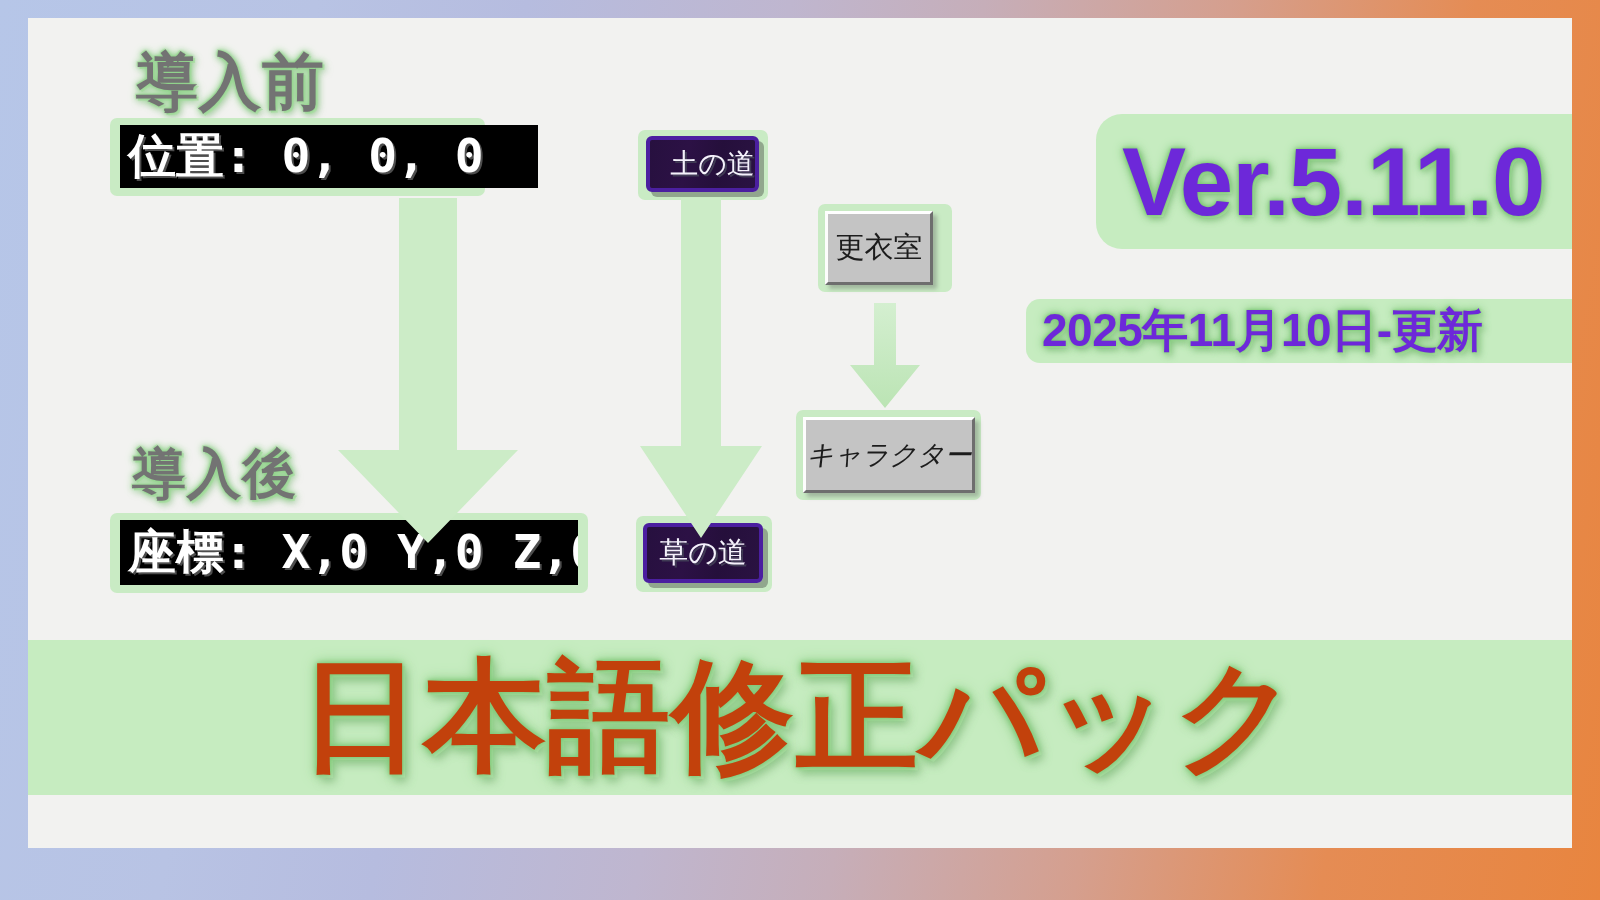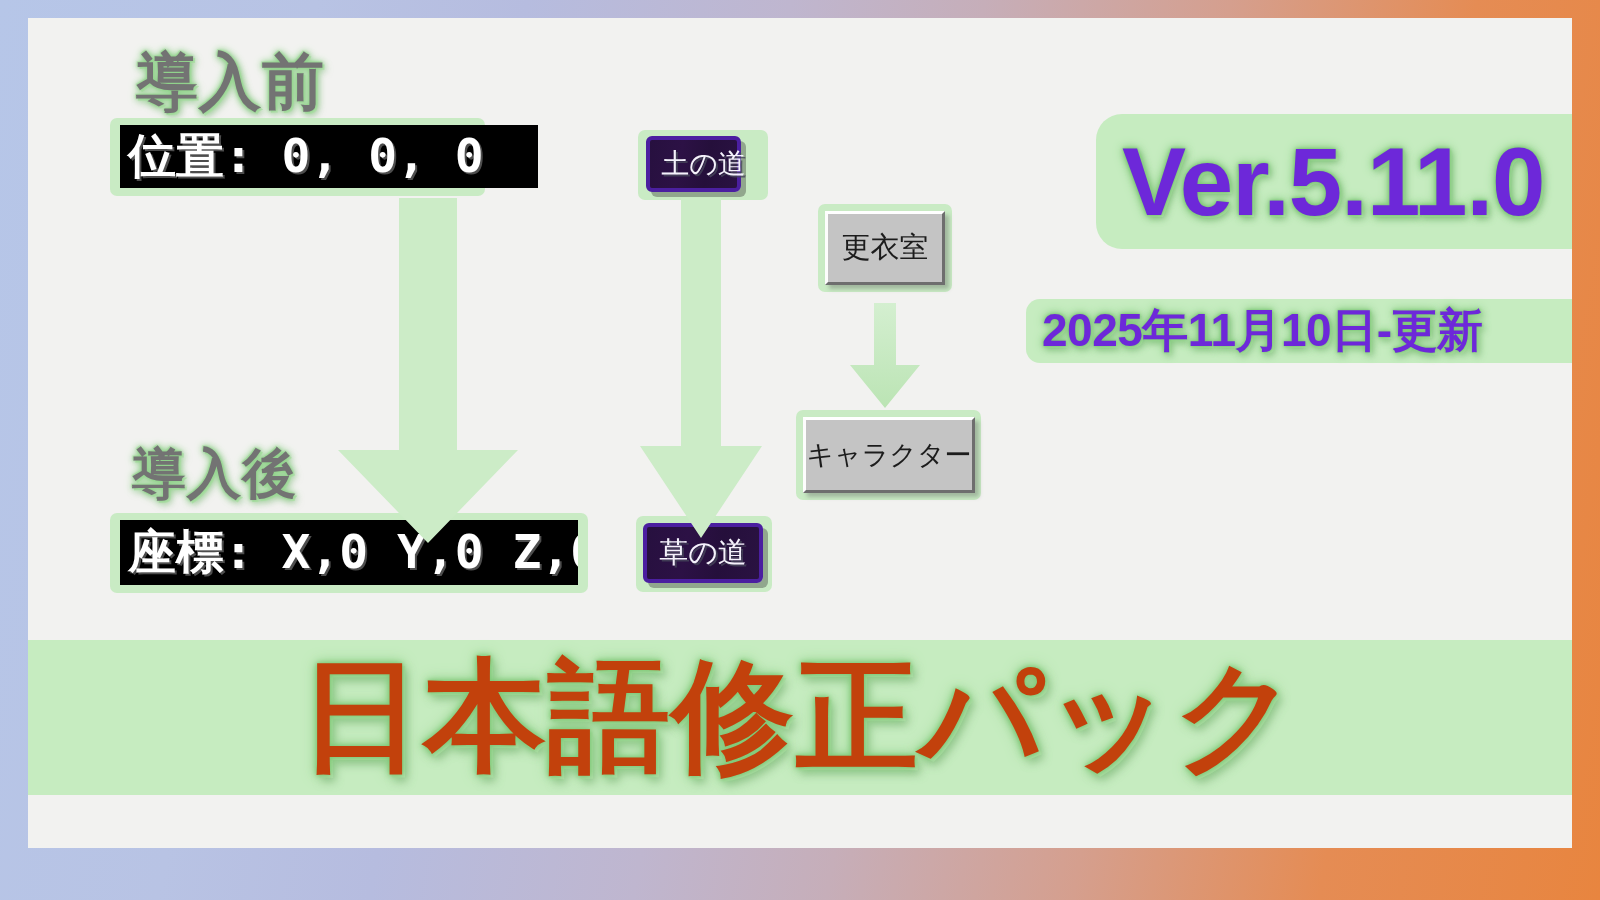--- a/index.html
+++ b/index.html
@@ -156,54 +156,54 @@
     <span class="console-text" style="font-size:47px;">座標: X,0 Y,0 Z,0</span>
   </div>
 
   <div class="arrow" style="left:310px; top:180px; width:180px; height:345px;">
     <svg viewBox="0 0 180 345" preserveAspectRatio="none">
       <polygon points="61,0 119,0 119,252 180,252 90,345 0,252 61,252" fill="#ccecc7"></polygon>
     </svg>
   </div>
 
   <div class="hl" style="left:610px; top:112px; width:130px; height:70px;"></div>
-  <div class="tooltip-box" style="left:618px; top:118px; width:95px; height:56px;padding-left:20px;">
+  <div class="tooltip-box" style="left:618px; top:118px; width:113px; height:56px;padding-left:20px;">
     <span class="tooltip-text" style="font-size:28px;">土の道</span>
   </div>
 
   <div class="hl" style="left:608px; top:498px; width:136px; height:76px;"></div>
   <div class="tooltip-box" style="left:615px; top:505px; width:120px; height:60px;">
     <span class="tooltip-text" style="font-size:29px;">草の道</span>
   </div>
 
   <div class="arrow" style="left:612px; top:180px; width:122px; height:340px;">
     <svg viewBox="0 0 122 340" preserveAspectRatio="none">
       <polygon points="41,0 81,0 81,248 122,248 61,340 0,248 41,248" fill="#ccecc7"></polygon>
     </svg>
   </div>
 
   <div class="hl" style="left:790px; top:186px; width:134px; height:88px;"></div>
-  <div class="gui-button" style="left:797px; top:193px; width:120px; height:74px;">
+  <div class="gui-button" style="left:797px; top:193px; width:108px; height:74px;">
     <span class="gui-button-text" style="font-size:29px;">更衣室</span>
   </div>
 
   <div class="arrow" style="left:822px; top:285px; width:70px; height:105px;">
     <svg viewBox="0 0 70 105" preserveAspectRatio="none">
       <defs>
         <linearGradient id="arrGrad" x1="0" y1="0" x2="0" y2="1">
           <stop offset="0%" stop-color="#d4efd0"></stop>
           <stop offset="100%" stop-color="#bbe4b4"></stop>
         </linearGradient>
       </defs>
       <polygon points="24,0 46,0 46,62 70,62 35,105 0,62 24,62" fill="url(#arrGrad)"></polygon>
     </svg>
   </div>
 
   <div class="hl" style="left:768px; top:392px; width:185px; height:90px;"></div>
-  <div class="gui-button" style="left:775px; top:399px; width:172px; height:76px;">
+  <div class="gui-button" style="left:775px; top:399px; width:172px; height:76px;font-style:italic;">
     <span class="gui-button-text" style="font-size:27px;">キャラクター</span>
   </div>
 
   <div class="badge" id="badge-version">
     <span class="badge-text">Ver.5.11.0</span>
   </div>
 
   <div class="badge" id="badge-date">
     <span class="badge-text">2025年11月10日-更新</span>
   </div>

